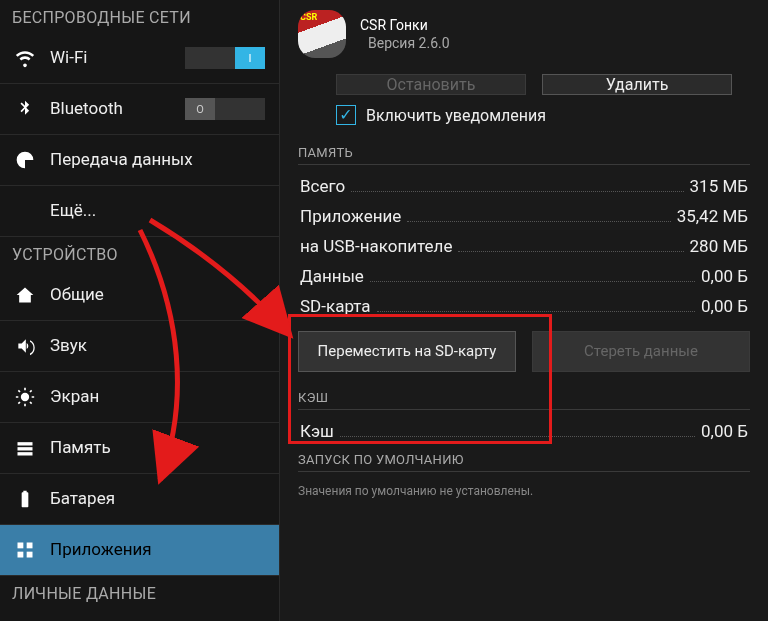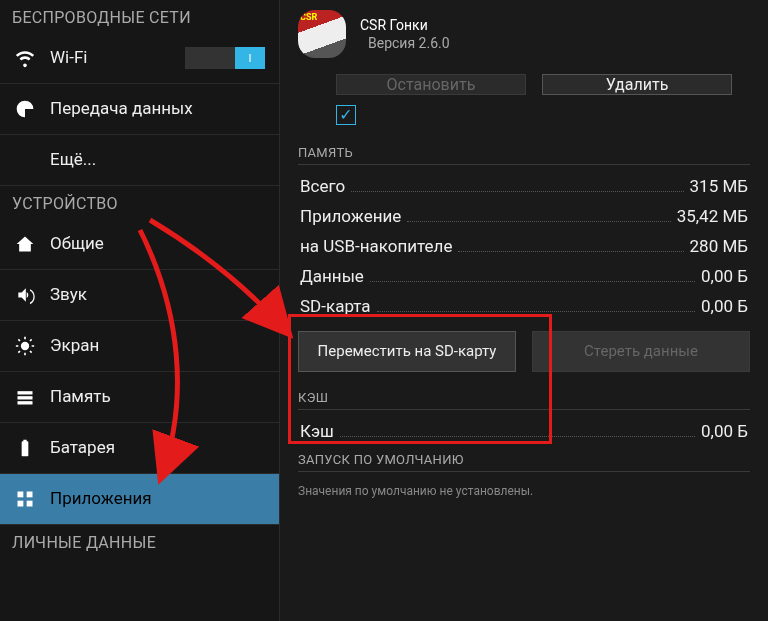--- a/index.html
+++ b/index.html
@@ -193,20 +193,29 @@
   <div class="item">
     <span class="icon">
       <svg viewBox="0 0 24 24" width="22" height="22" fill="#fff">
           <path d="M12 18c1.1 0 2 .9 2 2s-.9 2-2 2-2-.9-2-2 .9-2 2-2zm-6-5.3c3.3-3.3 8.7-3.3 12 0l-2 2c-2.2-2.2-5.8-2.2-8 0l-2-2zM2 8.7C7.5 3.1 16.5 3.1 22 8.7l-2 2C15.6 6.2 8.4 6.2 4 10.7l-2-2z"></path>
         </svg>
     </span>
     <span>Wi-Fi</span>
     <span class="toggle on"></span>
   </div>
 
+  <div class="item">
+    <span class="icon">
+      <svg viewBox="0 0 24 24" width="20" height="20" fill="#fff">
+          <path d="M12 2l5 5-3.5 3.5L17 14l-5 5v-7.2L8 15.8 6.6 14.4 11 10 6.6 5.6 8 4.2l4 4V2z"></path>
+        </svg>
+    </span>
+    <span>Bluetooth</span>
+    <span class="toggle off"></span>
+  </div>
 
   <div class="item">
     <span class="icon">
       <svg viewBox="0 0 24 24" width="20" height="20" fill="#fff">
           <path d="M12 2a10 10 0 1 0 0 20V12h10A10 10 0 0 0 12 2z"></path>
         </svg>
     </span>
     <span>Передача данных</span>
   </div>
 
@@ -289,20 +298,21 @@
     </div>
   </div>
 
   <div class="btn-row">
     <div class="btn disabled">Остановить</div>
     <div class="btn">Удалить</div>
   </div>
 
   <div class="check-row">
     <span class="checkbox">✓</span>
+    <span>Включить уведомления</span>
   </div>
 
   <div class="main-section-header">ПАМЯТЬ</div>
 
   <div class="kv-row">
     <span>Всего</span>
       <span class="dots"></span>
     <span>315 МБ</span>
   </div>
   <div class="kv-row">

